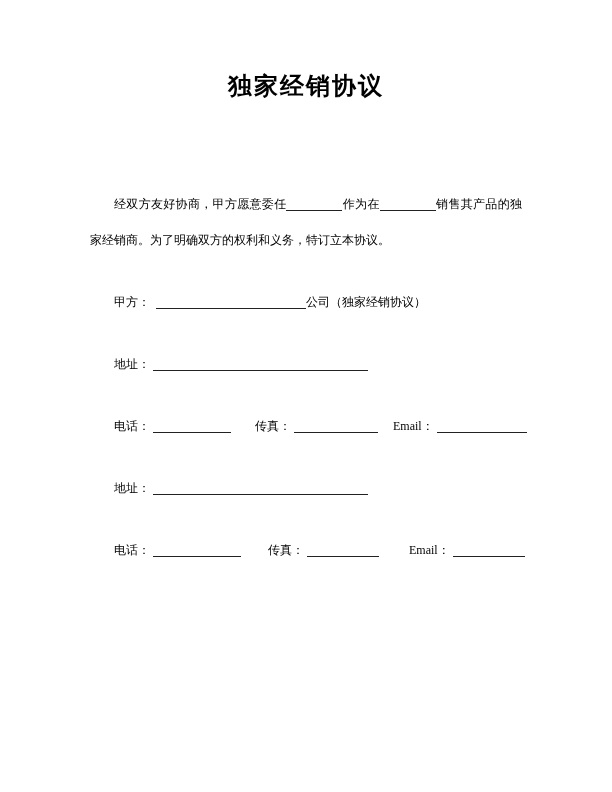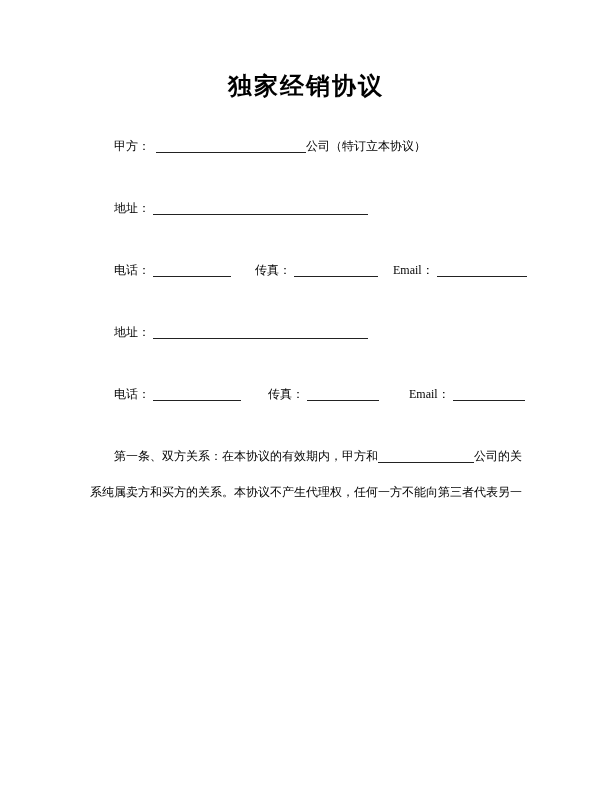--- a/index.html
+++ b/index.html
@@ -60,27 +60,27 @@
   .ml27 { margin-left: 27px; }
   .ml30 { margin-left: 30px; }
 </style>
 </head>
 <body>
 
 <div class="page">
 
   <h1 class="title">独家经销协议</h1>
 
+  <p class="para"><span>经双方友好协商，甲方愿意委任</span><span class="blank w56"></span><span>作为在</span><span class="blank w56"></span><span>销售其产品的独家经销商。为了明确双方的权利和义务，特订立本协议。</span></p>
 
-  <p class="field"><span>甲方：</span><span class="blank w150 gap6"></span><span>公司（特订立本协议）</span></p>
+  <p class="field"><span>甲方：</span><span class="blank w150 gap6"></span><span>公司（独家经销协议）</span></p>
 
   <p class="field"><span>地址：</span><span class="blank w215 gap3"></span></p>
 
   <p class="field"><span>电话：</span><span class="blank w78 gap3"></span><span class="ml24">传真：</span><span class="blank w84 gap3"></span><span class="ml15">Email：</span><span class="blank w90 gap3"></span></p>
 
 
   <p class="field"><span>地址：</span><span class="blank w215 gap3"></span></p>
 
   <p class="field"><span>电话：</span><span class="blank w88 gap3"></span><span class="ml27">传真：</span><span class="blank w72 gap3"></span><span class="ml30">Email：</span><span class="blank w72 gap3"></span></p>
 
-  <p class="para clause"><span>第一条、双方关系：在本协议的有效期内，甲方和</span><span class="blank w96"></span><span>公司的关系纯属卖方和买方的关系。本协议不产生代理权，任何一方不能向第三者代表另一</span></p>
 
 </div>
 
 </body></html>

